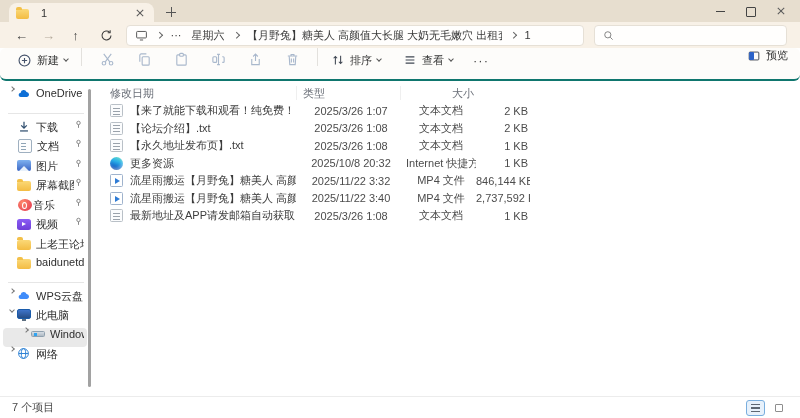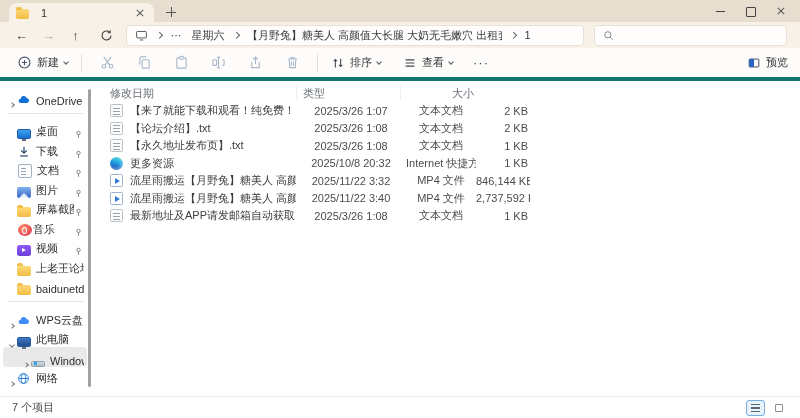--- a/index.html
+++ b/index.html
@@ -39,34 +39,34 @@
   .crumb { white-space:nowrap; }
   .crumb-long { max-width:255px; overflow:hidden; text-overflow:clip; }
   .searchbox { margin-left:10px; width:193px; height:21px; background:#fffefd; border:1px solid #e6e0d6;
                border-radius:4px; display:flex; align-items:center; padding:0 8px; }
   .searchbox input { flex:1; border:none; outline:none; background:transparent; font-size:11px;
                      font-family:inherit; color:#333; }
   .searchbox input::placeholder { color:#8d8d8d; }
 
   
   .toolbar { position:absolute; left:0; top:48px; width:800px; height:33px; background:#fdfcfa;
-             border-bottom:4px solid #0f766e; display:flex; align-items:center; padding:0 12px; }
+             border-bottom:2px solid #0f766e; display:flex; align-items:flex-start; padding:0 12px;border-radius:6px; }
   .tbtn { display:flex; align-items:center; gap:5px; font-size:11px; color:#333; height:24px;
           padding:0 5px; border-radius:4px; }
   .tico { display:flex; align-items:center; justify-content:center; width:22px; height:22px; }
   .tsep { width:1px; height:18px; background:#e3e1dd; margin:0 8px; }
   .caret { width:4px; height:4px; border-right:1px solid #555; border-bottom:1px solid #555;
            transform:rotate(45deg); margin-top:-2px; }
   .more-dots { font-size:13px; letter-spacing:1px; color:#444; }
   .preview-grp { margin-left:auto; display:flex; align-items:center; gap:5px; font-size:11px; color:#333; }
 
   
   .content { position:absolute; left:0; top:81px; width:800px; height:315px; background:#fff; display:flex; }
   .sidebar { position:relative; width:92px; height:315px; overflow:hidden; padding-top:6px; }
-  .sb-item { height:19.5px; display:flex; align-items:flex-end; margin:0 5px 0 3px; padding:0 3px;
+  .sb-item { height:19.5px; display:flex; align-items:flex-start; margin:0 5px 0 3px; padding:0 3px;
              border-radius:4px; font-size:11px; color:#2e2e2e; }
   .sb-item.sel { background:#e9e9e9; }
   .sb-chev { width:11px; flex:0 0 11px; display:flex; justify-content:center; }
   .sb-chev .c { width:4px; height:4px; border-right:1px solid #777; border-bottom:1px solid #777;
                 transform:rotate(-45deg); }
   .sb-chev .c.down { transform:rotate(45deg); }
   .sb-spacer { width:11px; flex:0 0 11px; }
   .sb-ic { width:14px; height:14px; flex:0 0 14px; margin-right:5px; position:relative; }
   .sb-label { flex:1; white-space:nowrap; overflow:hidden; }
   .sb-pin { width:10px; flex:0 0 10px; }
@@ -269,31 +269,20 @@
           <svg width="14" height="14" viewBox="0 0 16 16">
               <path d="M4.5 11.5a2.5 2.5 0 0 1-.3-5 3.5 3.5 0 0 1 6.7-.9 3 3 0 0 1 .6 5.9z" fill="#0e6fd6"></path>
             </svg>
         </span>
         <span class="sb-label">OneDrive</span>
       </div>
       <div class="sb-div"></div>
 
       <div class="sb-item">
         <span class="sb-spacer"></span>
-        <span class="sb-ic i-desktop"></span>
-        <span class="sb-label">桌面</span>
-        <span class="sb-pin">
-            <svg width="9" height="9" viewBox="0 0 11 11" fill="none" stroke="#7a7a7a" stroke-width="1.1">
-              <circle cx="5.5" cy="3.6" r="2.1"></circle>
-              <path d="M5.5 5.8V9.6"></path>
-            </svg>
-          </span>
-      </div>
-      <div class="sb-item">
-        <span class="sb-spacer"></span>
         <span class="sb-ic">
           <svg width="14" height="14" viewBox="0 0 16 16" fill="none" stroke="#2f4e6e" stroke-width="1.4">
               <path d="M8 2v7M4.8 6.2 8 9.4l3.2-3.2"></path>
               <path d="M3.5 12.5h9"></path>
             </svg>
         </span>
         <span class="sb-label">下载</span>
         <span class="sb-pin">
             <svg width="9" height="9" viewBox="0 0 11 11" fill="none" stroke="#7a7a7a" stroke-width="1.1">
               <circle cx="5.5" cy="3.6" r="2.1"></circle>

